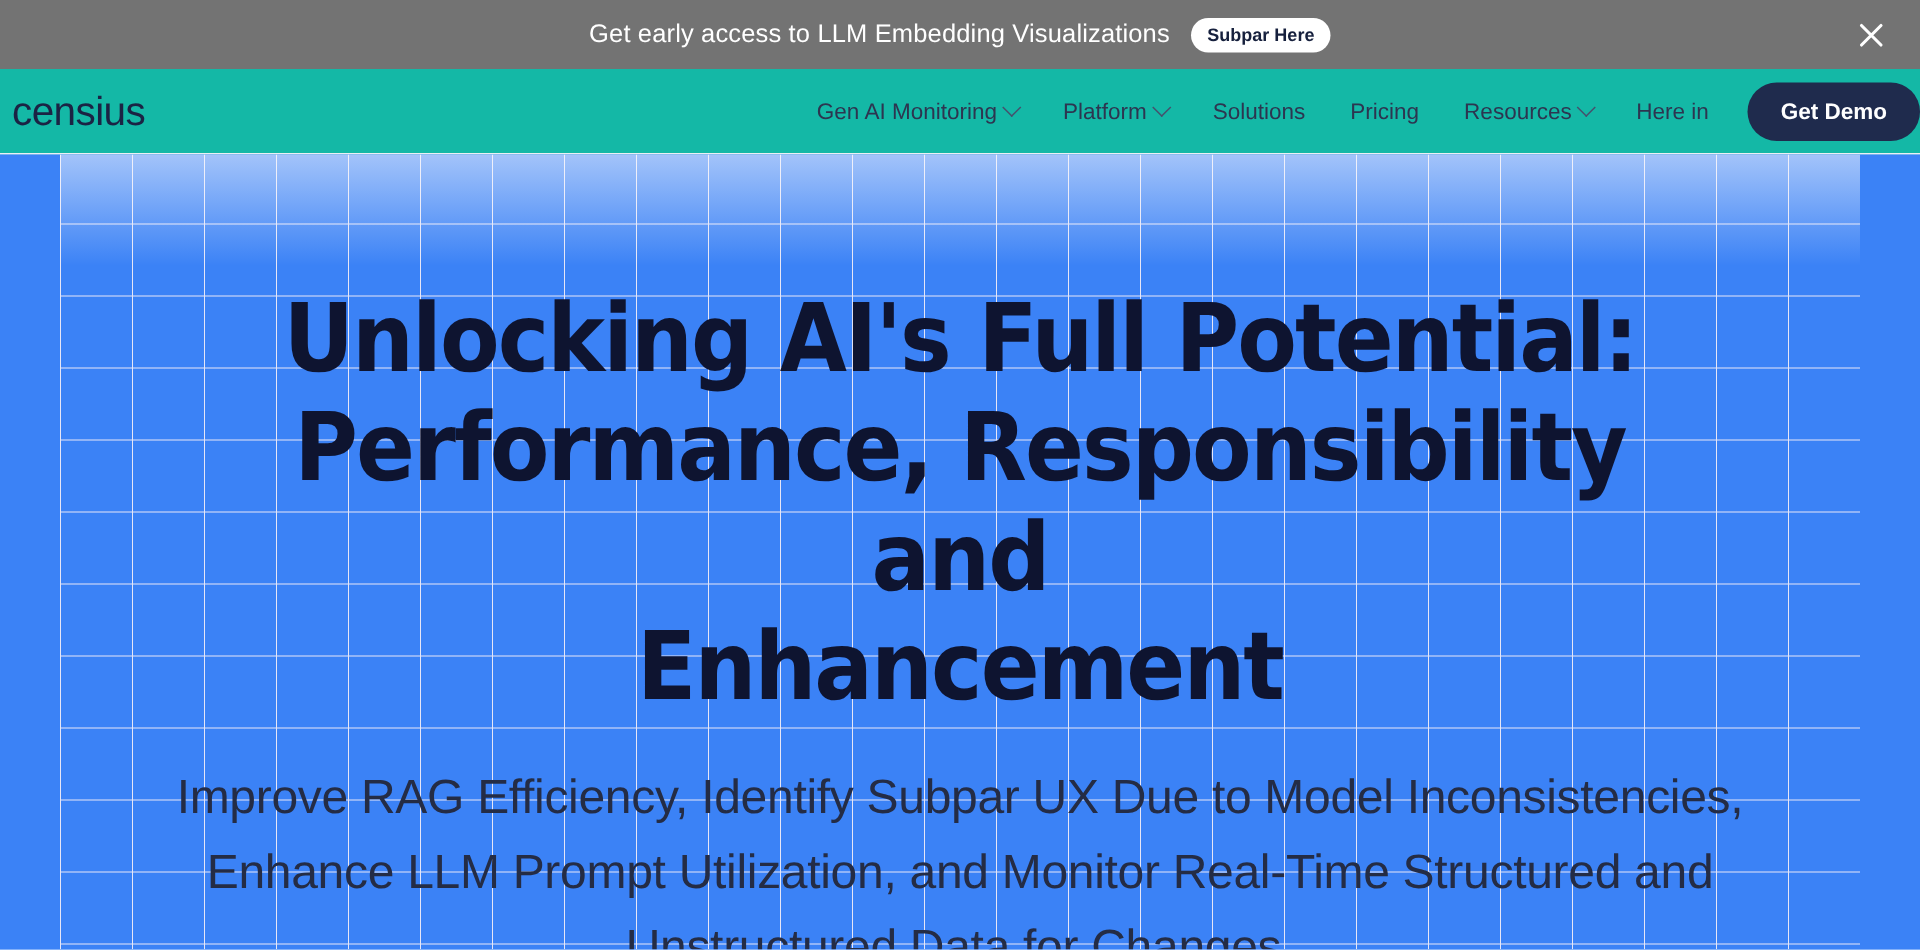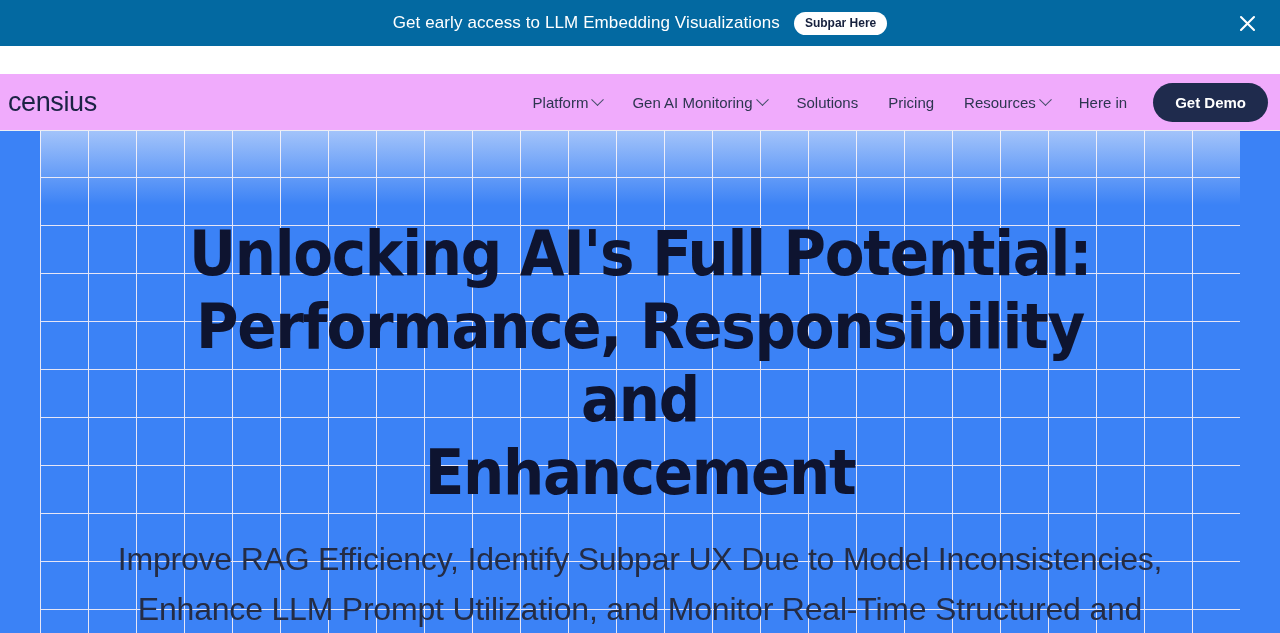--- a/index.html
+++ b/index.html
@@ -14,21 +14,21 @@
   body {
     font-family: "Liberation Sans", sans-serif;
     background: #ffffff;
     -webkit-font-smoothing: antialiased;
   }
 
   
   .announce-bar {
     position: relative;
     height: 46px;
-    background: #0369a1;
+    background: #737373;
     display: flex;
     align-items: center;
     justify-content: center;
     gap: 14px;
   }
   .announce-text {
     color: #ffffff;
     font-size: 17px;
     letter-spacing: 0.1px;
     white-space: nowrap;
@@ -58,27 +58,26 @@
     justify-content: center;
     cursor: pointer;
     background: transparent;
     border: none;
   }
   .announce-close svg { display: block; }
 
   
   .navbar {
     height: 57px;
-    background: #f0abfc;
+    background: #14b8a6;
     border-bottom: 1px solid #eceef4;
     display: flex;
     align-items: center;
-    padding: 0 12px 0 8px;
-    position: relative;
-    margin-top: 28px;
+    padding: 0 0 0 8px;
+    position: relative;
   }
   .brand {
     font-size: 27px;
     letter-spacing: -0.4px;
     color: #1b2344;
     font-weight: 400;
     user-select: none;
     padding-left: 0px;
   }
   .nav-spacer { flex: 1; }
@@ -262,25 +261,25 @@
     </span>
   </button>
 </div>
 
 <nav class="navbar">
   <div class="brand">censius</div>
   <div class="nav-spacer"></div>
 
   <div class="nav-links">
     <a class="nav-item" href="#">
+      <span>Gen AI Monitoring</span>
+      <i class="chev"></i>
+    </a>
+    <a class="nav-item" href="#">
       <span>Platform</span>
-      <i class="chev"></i>
-    </a>
-    <a class="nav-item" href="#">
-      <span>Gen AI Monitoring</span>
       <i class="chev"></i>
     </a>
     <a class="nav-item" href="#">
       <span>Solutions</span>
     </a>
     <a class="nav-item" href="#">
       <span>Pricing</span>
     </a>
     <a class="nav-item" href="#">
       <span>Resources</span>

